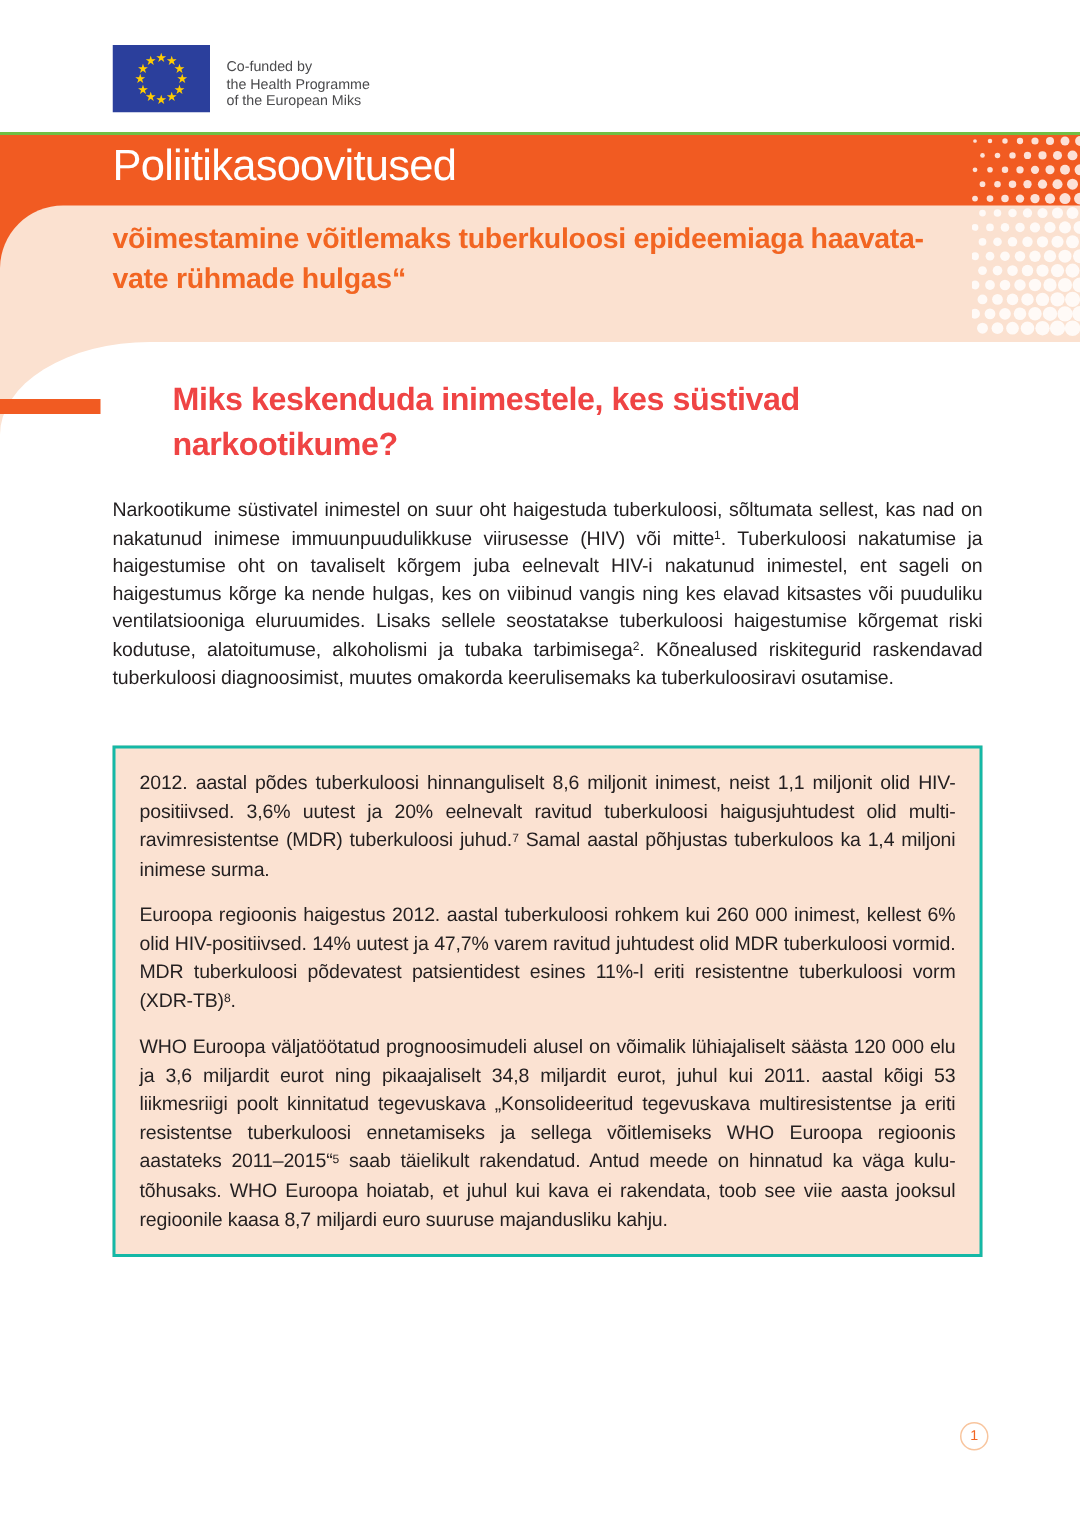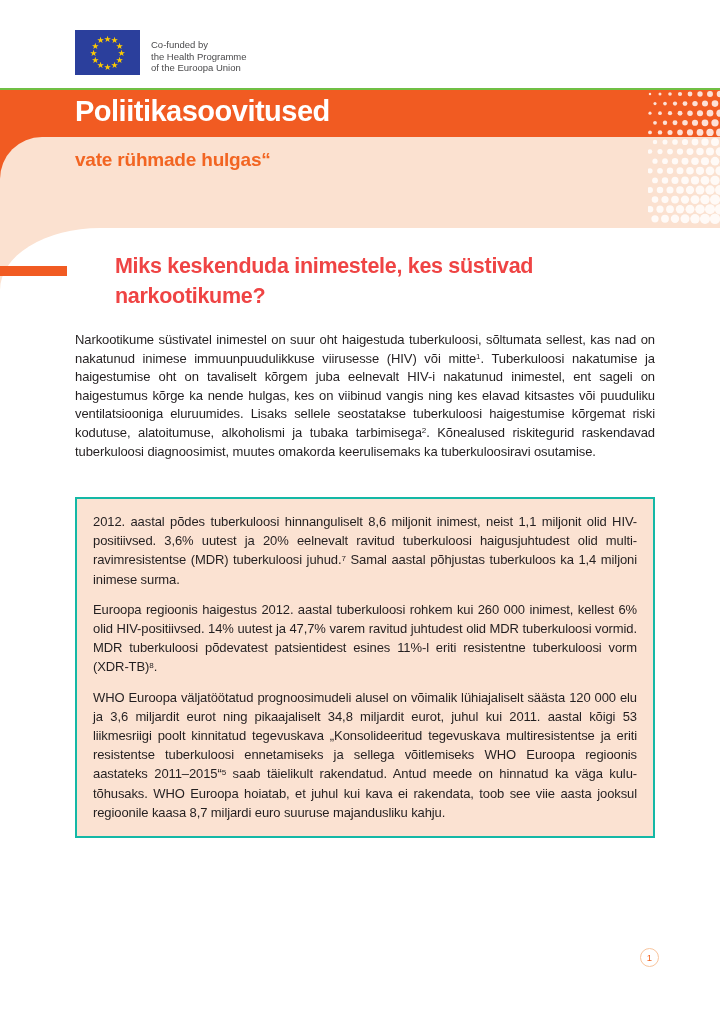--- a/index.html
+++ b/index.html
@@ -16,21 +16,21 @@
   .logo .lo { color:#f26522; }
 
   
   .green-line  { position:absolute; left:0; top:88px;  width:720px; height:2px;  background:#70bf44; }
   .band-orange { position:absolute; left:0; top:90px;  width:720px; height:152px; background:#f15b22; }
   .band-peach  { position:absolute; left:0; top:137px; width:720px; height:170px; background:#fbe1d0;
                  border-top-left-radius:42px; }
   .band-white  { position:absolute; left:0; top:228px; width:720px; height:84px; background:#ffffff;
                  border-top-left-radius:100px 62px; }
   .dots { position:absolute; left:648px; top:90px; width:72px; height:138px; }
-  .banner-title { position:absolute; left:75px; top:95px; font-size:29px; font-weight:bold;
+  .banner-title { position:absolute; left:75px; top:95px; font-size:29px; font-weight:normal;
                   color:#ffffff; letter-spacing:-0.5px; }
   .banner-sub { position:absolute; left:75px; top:146px; font-size:19px; font-weight:bold;
                 color:#f26522; line-height:27px; letter-spacing:-0.2px; white-space:nowrap; }
 
   
   .h-marker { position:absolute; left:0; top:266px; width:67px; height:10px; background:#f15b22; }
   .section-heading { position:absolute; left:75px; top:252px; font-size:21.5px; font-weight:bold;
                      color:#ef4444; line-height:29.5px; letter-spacing:-0.3px;margin-left:40px; }
 
   
@@ -68,21 +68,21 @@
         <text x="25.5" y="34.6" fill="#ffcc00" font-size="8.5" text-anchor="middle" dominant-baseline="central">★</text>
         <text x="20.4" y="29.5" fill="#ffcc00" font-size="8.5" text-anchor="middle" dominant-baseline="central">★</text>
         <text x="18.5" y="22.5" fill="#ffcc00" font-size="8.5" text-anchor="middle" dominant-baseline="central">★</text>
         <text x="20.4" y="15.5" fill="#ffcc00" font-size="8.5" text-anchor="middle" dominant-baseline="central">★</text>
         <text x="25.5" y="10.4" fill="#ffcc00" font-size="8.5" text-anchor="middle" dominant-baseline="central">★</text>
       </g>
   </svg>
   <div class="eu-caption">
       <div>Co-funded by</div>
       <div>the Health Programme</div>
-      <div>of the Euroopa Union</div>
+      <div>of the European Miks</div>
     </div>
 
 
   <div class="green-line"></div>
   <div class="band-orange"></div>
   <div class="band-peach"></div>
   <div class="band-white"></div>
   <svg class="dots" viewBox="0 0 72 138" xmlns="http://www.w3.org/2000/svg">
       <g id="dot-grid">
         <circle cx="2" cy="4" r="1.23" fill="#ffffff" opacity="0.82"></circle>
@@ -187,20 +187,21 @@
         <circle cx="17" cy="128.79999999999998" r="3.93" fill="#ffffff" opacity="0.82"></circle>
         <circle cx="27" cy="128.79999999999998" r="4.22" fill="#ffffff" opacity="0.82"></circle>
         <circle cx="37" cy="128.79999999999998" r="4.51" fill="#ffffff" opacity="0.82"></circle>
         <circle cx="47" cy="128.79999999999998" r="4.80" fill="#ffffff" opacity="0.82"></circle>
         <circle cx="57" cy="128.79999999999998" r="5.10" fill="#ffffff" opacity="0.82"></circle>
         <circle cx="67" cy="128.79999999999998" r="5.20" fill="#ffffff" opacity="0.82"></circle>
       </g>
     </svg>
   <div class="banner-title">Poliitikasoovitused</div>
   <div class="banner-sub">
+      <div>võimestamine võitlemaks tuberkuloosi epideemiaga haavata-</div>
       <div>vate rühmade hulgas“</div>
     </div>
 
   <div class="h-marker"></div>
   <div class="section-heading">
       <div>Miks keskenduda inimestele, kes süstivad</div>
       <div>narkootikume?</div>
     </div>
 
   <div class="intro"><span>Narkootikume süstivatel inimestel on suur oht haigestuda tuberkuloosi, sõltumata sellest, kas nad on nakatunud inimese immuunpuudulikkuse viirusesse (HIV) või mitte</span><sup>1</sup><span>. Tuberkuloosi nakatumise ja haigestumise oht on tavaliselt kõrgem juba eelnevalt HIV-i nakatunud inimestel, ent sageli on haigestumus kõrge ka nende hulgas, kes on viibinud vangis ning kes elavad kitsastes või puuduliku ventilatsiooniga eluruumides. Lisaks sellele seostatakse tuberkuloosi haigestumise kõrgemat riski kodutuse, alatoitumuse, alkoholismi ja tubaka tarbimisega</span><sup>2</sup><span>. Kõnealused riskitegurid raskendavad tuberkuloosi diagnoosimist, muutes omakorda keerulisemaks ka tuberkuloosiravi osutamise.</span></div>

